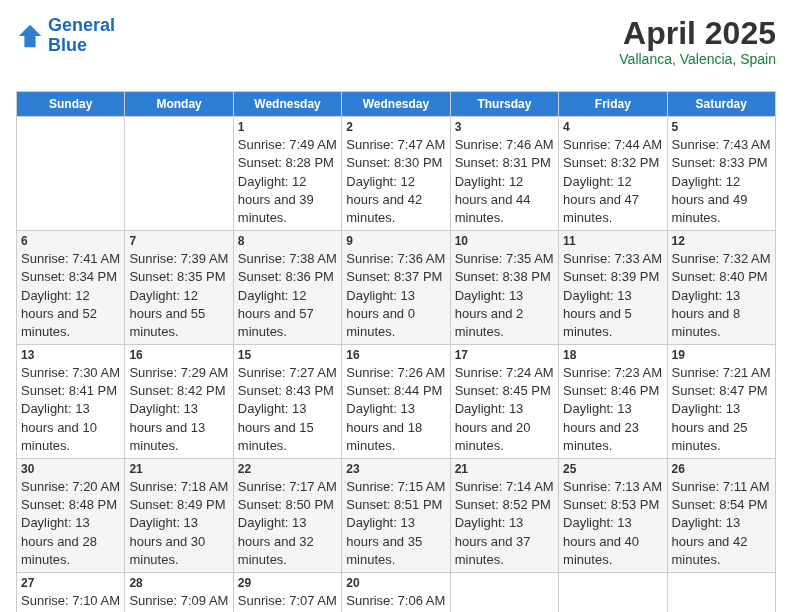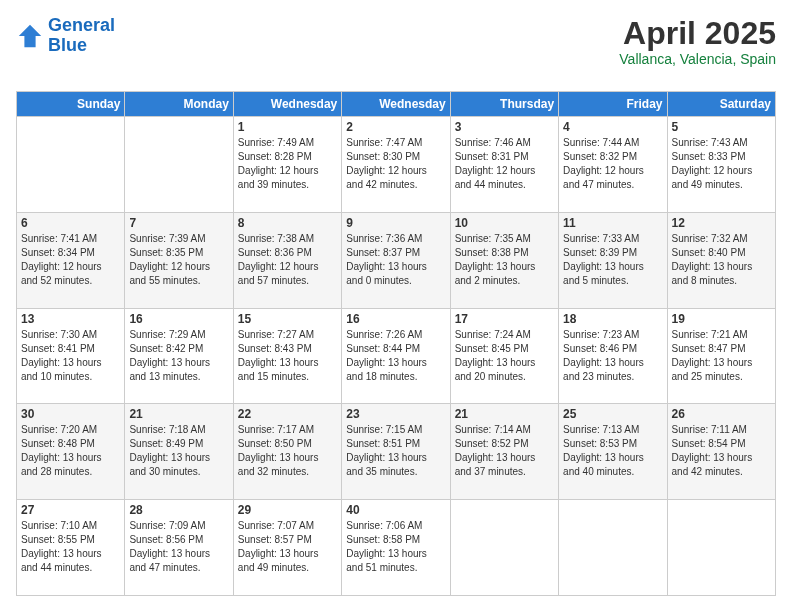--- a/index.html
+++ b/index.html
@@ -60,39 +60,39 @@
       border-collapse: collapse;
       width: 100%;
       table-layout: fixed;
     }
     .calendar th {
       background-color: #2e7ed4;
       color: white;
       font-size: 12px;
       font-weight: bold;
       padding: 5px 4px;
-      text-align: right;
+      text-align: center;
       border: 1px solid #ccc;
     }
     .calendar td {
       border: 1px solid #ccc;
       vertical-align: top;
       padding: 3px 4px;
       font-size: 10px;
       color: #333;
       min-height: 80px;
       height: 88px;
     }
     .day-number {
       font-size: 12px;
       font-weight: bold;
       margin-bottom: 2px;
     }
     .day-info {
-      font-size: 10px;
+      font-size: 13px;
       line-height: 1.4;
     }
     .even-row td {
       background-color: #f5f5f5;
     }
     .odd-row td {
       background-color: #ffffff;
     }
   </style>
 </head>
@@ -250,21 +250,21 @@
           </td>
           <td>
             <div class="day-number">28</div>
             <div class="day-info">Sunrise: 7:09 AM<br>Sunset: 8:56 PM<br>Daylight: 13 hours and 47 minutes.</div>
           </td>
           <td>
             <div class="day-number">29</div>
             <div class="day-info">Sunrise: 7:07 AM<br>Sunset: 8:57 PM<br>Daylight: 13 hours and 49 minutes.</div>
           </td>
           <td>
-            <div class="day-number">40</div>
+            <div class="day-number">20</div>
             <div class="day-info">Sunrise: 7:06 AM<br>Sunset: 8:58 PM<br>Daylight: 13 hours and 51 minutes.</div>
           </td>
           <td></td>
           <td></td>
           <td></td>
         </tr>
       </tbody>
   </table>
 </div>
 

